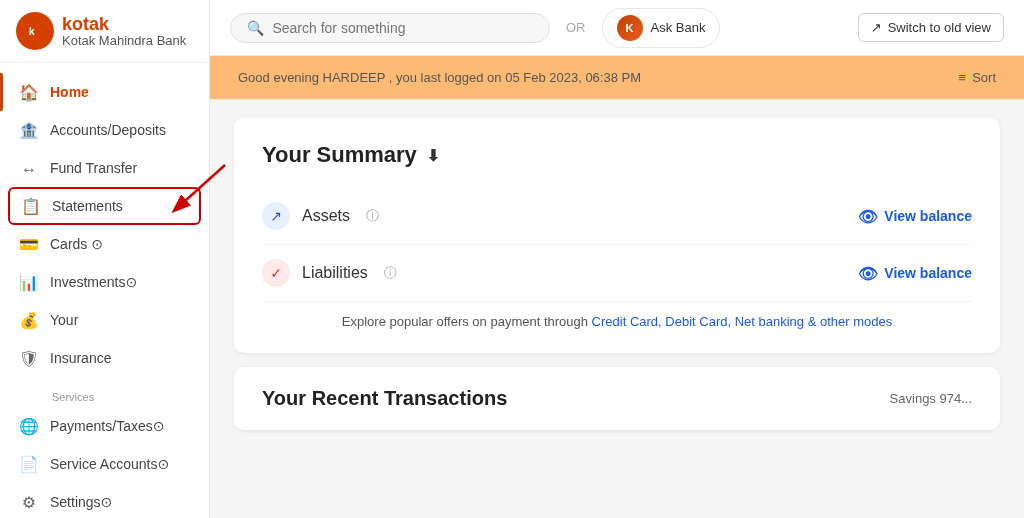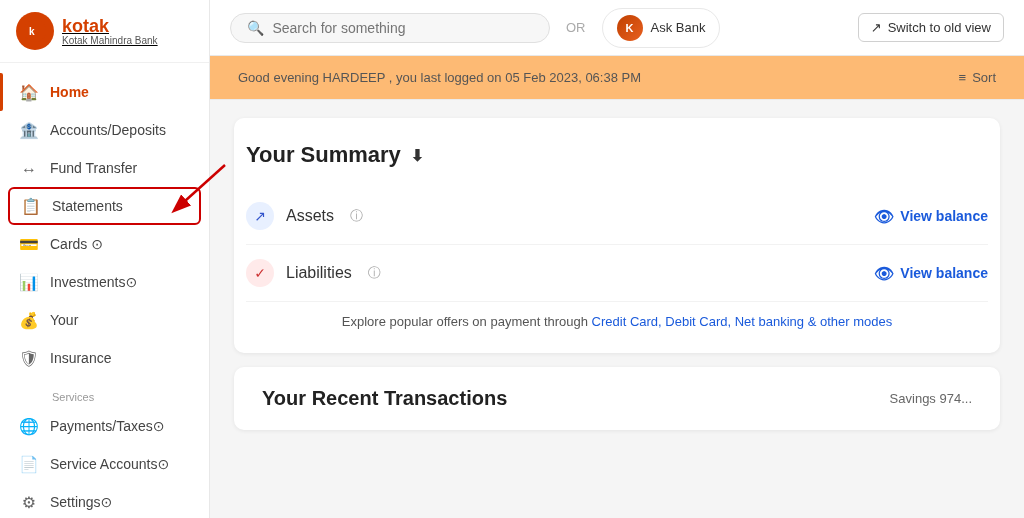--- a/index.html
+++ b/index.html
@@ -28,23 +28,23 @@
       height: 38px;
       background: #d44000;
       border-radius: 50%;
       display: flex;
       align-items: center;
       justify-content: center;
       color: #fff;
       font-weight: bold;
       font-size: 13px;
     }
-    .logo-text-block { display: flex; flex-direction: column; text-decoration: underline; }
+    .logo-text-block { display: flex; flex-direction: column; }
     .logo-main { color: #d44000; font-weight: 800; font-size: 18px; line-height: 1; }
-    .logo-sub { color: #555; font-size: 10px; }
+    .logo-sub { color: #555; font-size: 13px; }
 
     .sidebar-nav { flex: 1; padding: 10px 0; overflow-y: auto; }
     .nav-item {
       display: flex;
       align-items: center;
       gap: 12px;
       padding: 10px 20px;
       cursor: pointer;
       color: #444;
       font-size: 14px;
@@ -178,21 +178,21 @@
       gap: 6px;
       font-size: 13px;
       color: #555;
       cursor: pointer;
     }
 
     .summary-card {
       background: #fff;
       margin: 18px 24px 14px;
       border-radius: 10px;
-      padding: 24px 12px 18px;
+      padding: 24px 28px 18px;
       box-shadow: 0 1px 4px rgba(0,0,0,0.07);
     }
     .summary-title {
       display: flex;
       align-items: center;
       gap: 10px;
       font-size: 22px;
       font-weight: 700;
       color: #222;
       margin-bottom: 20px;

